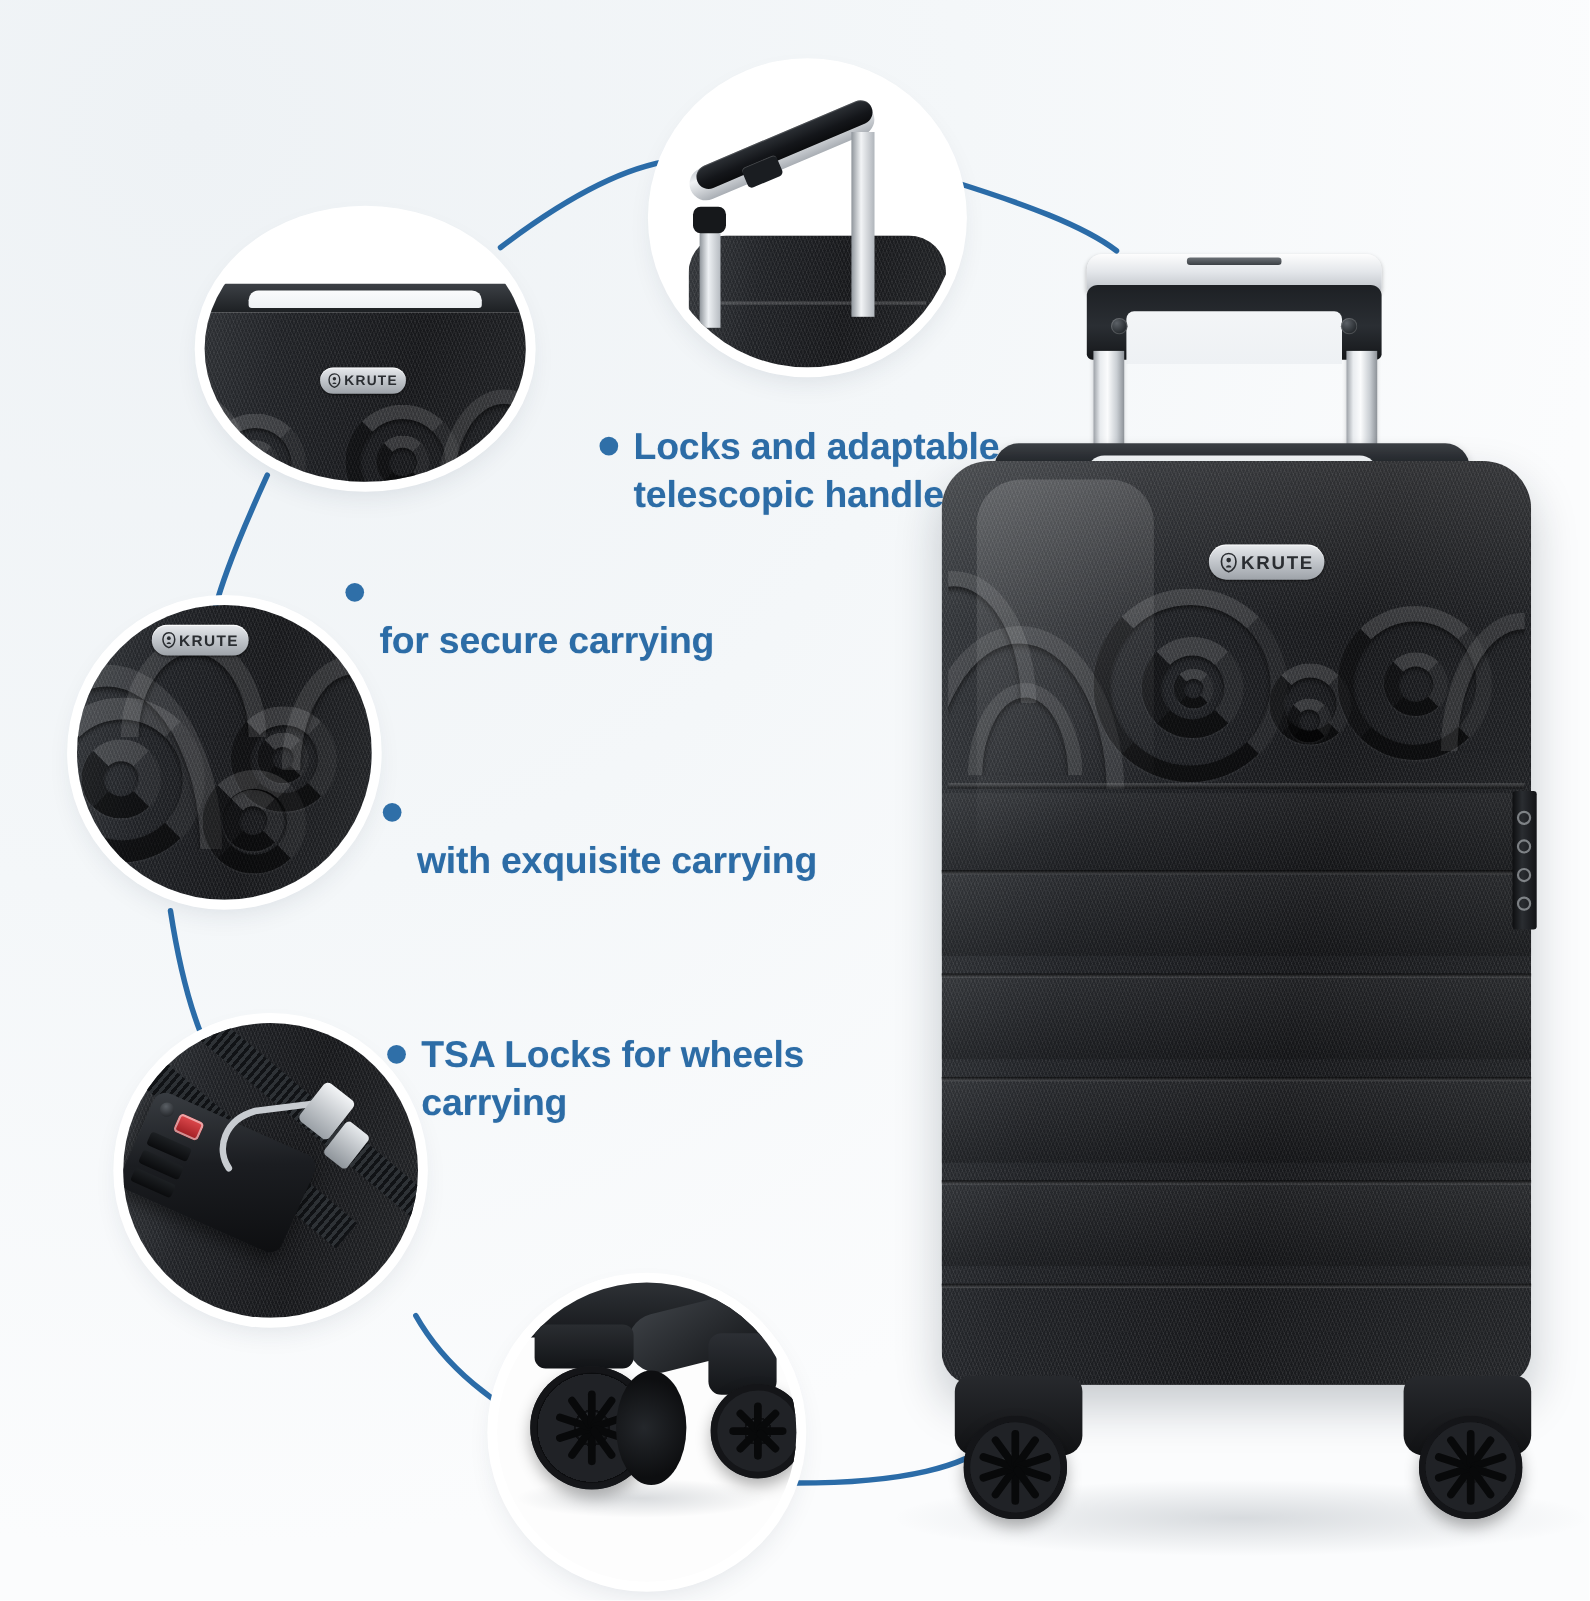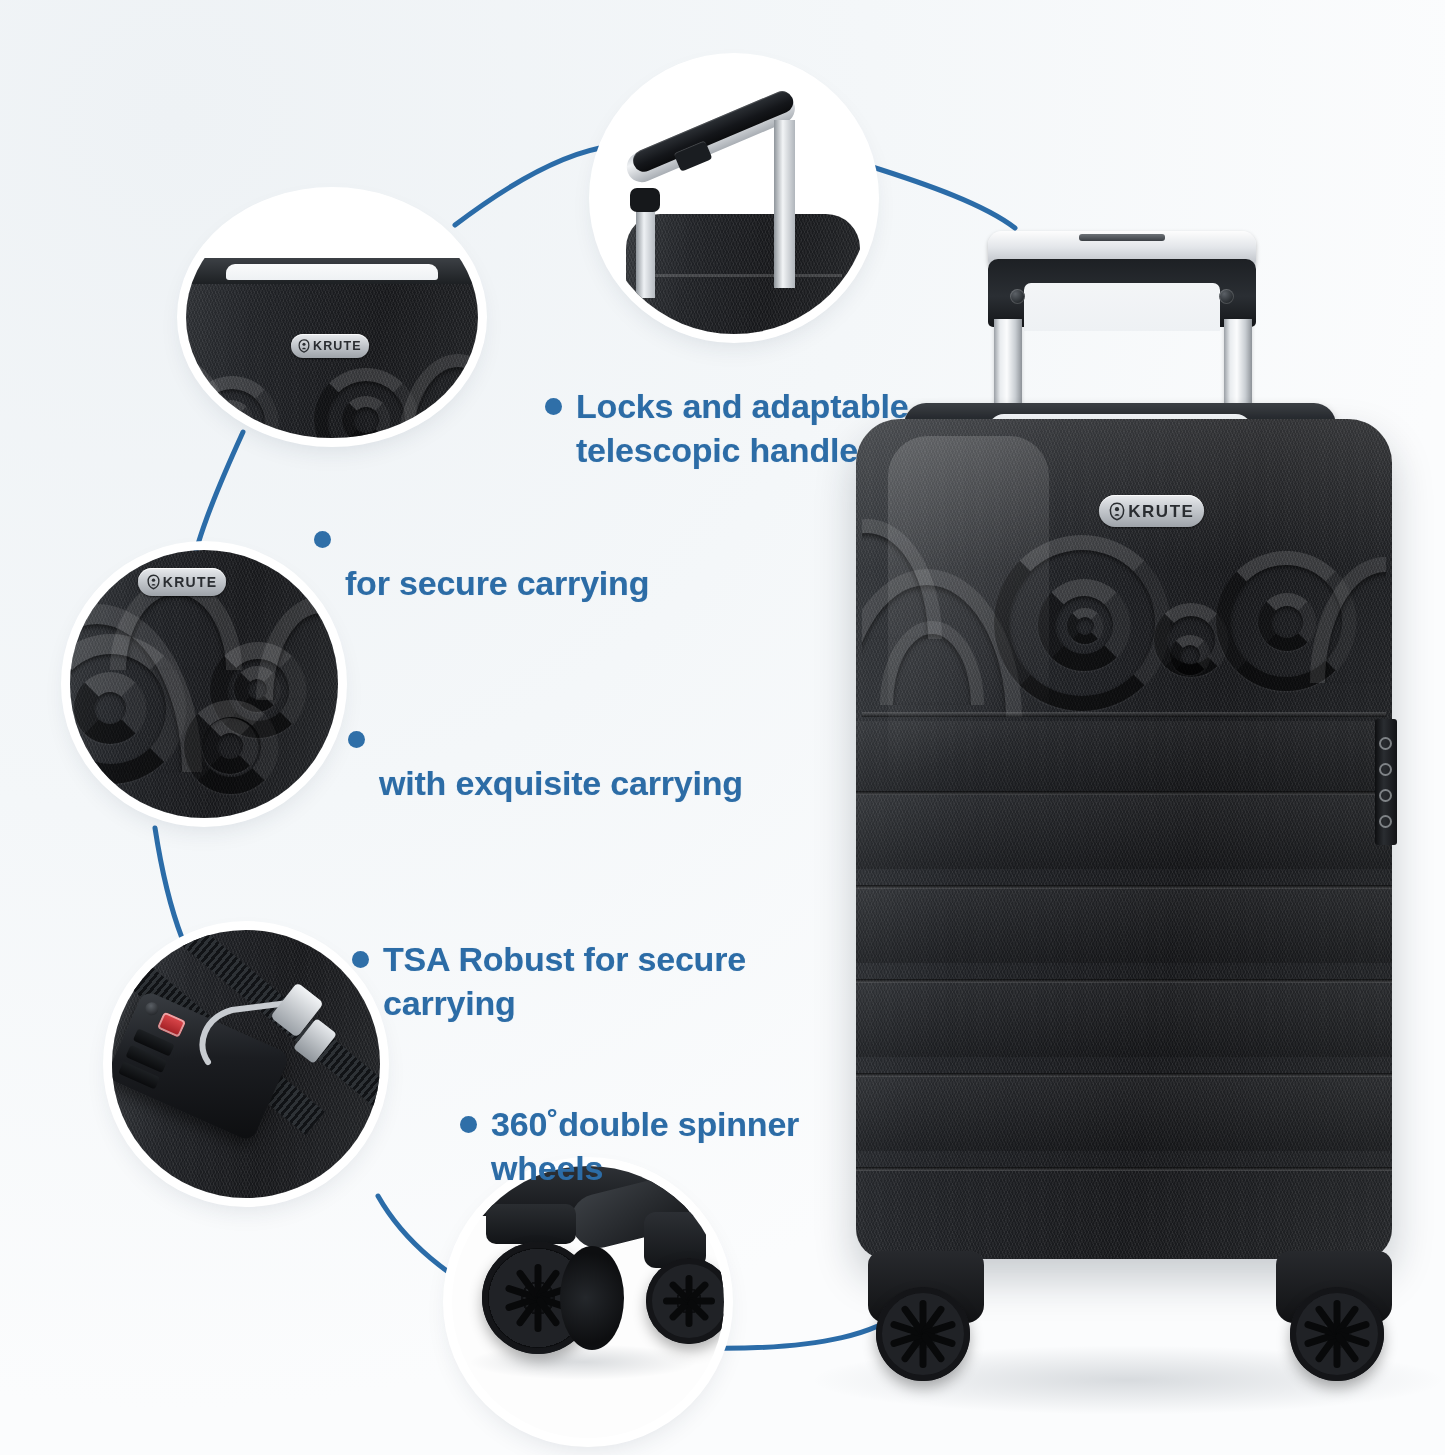--- a/index.html
+++ b/index.html
@@ -483,22 +483,18 @@
     <span class="dot"></span>
     <span class="l2">for secure carrying</span>
   </div>
 
   <div class="callout" style="left:348px; top:673px;">
     <span class="dot"></span>
     <span class="l2">with exquisite carrying</span>
   </div>
 
   <div class="callout" style="left:352px; top:893px;">
-    <span class="dot"></span><span>TSA Robust for secure</span>
+    <span class="dot"></span><span>TSA Locks for wheels</span>
     <span class="l2">carrying</span>
   </div>
 
-  <div class="callout" style="left:460px; top:1058px;">
-    <span class="dot"></span><span>360˚double spinner</span>
-    <span class="l2">wheels</span>
-  </div>
 
 </div>
 
 </body></html>

